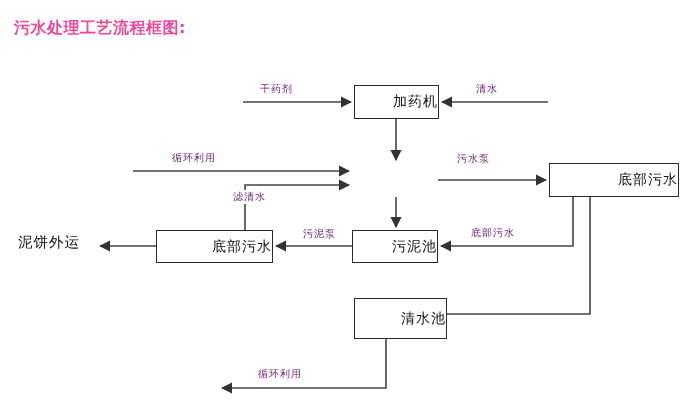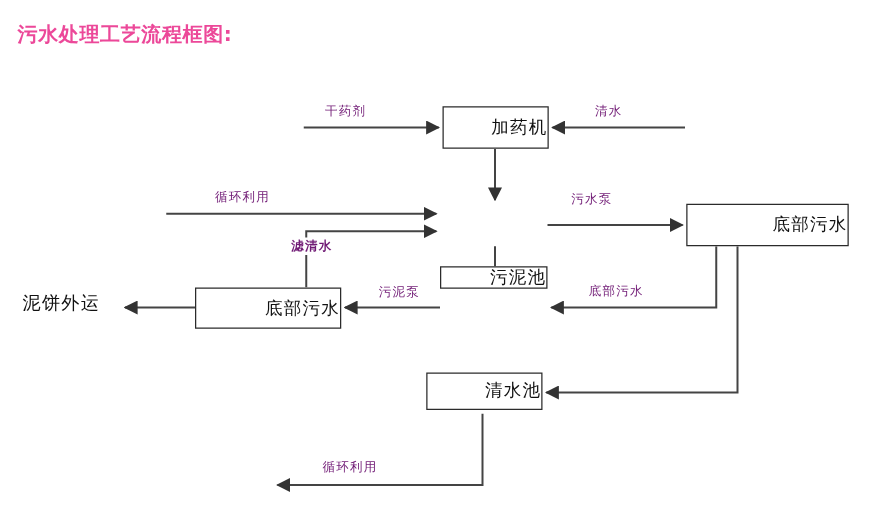--- a/index.html
+++ b/index.html
@@ -114,32 +114,32 @@
 
 
   <div class="node" style="left:549px; top:163px; width:130px; height:34px;">
     <span>底部污水</span>
   </div>
 
   <div class="node" style="left:156px; top:230px; width:117px; height:33px;">
     <span>底部污水</span>
   </div>
 
-  <div class="node" style="left:352px; top:213px; width:86px; height:18px;">
+  <div class="node" style="left:352px; top:230px; width:86px; height:33px;">
     <span>污泥池</span>
   </div>
 
-  <div class="node" style="left:341px; top:298px; width:93px; height:30px;">
+  <div class="node" style="left:354px; top:298px; width:93px; height:41px;">
     <span>清水池</span>
   </div>
 
   <div class="edge-label" style="left:258px; top:82px;">干药剂</div>
   <div class="edge-label" style="left:474px; top:82px;">清水</div>
   <div class="edge-label" style="left:170px; top:151px;">循环利用</div>
-  <div class="edge-label" style="left:231px; top:190px;font-weight:bold;">滤清水</div>
+  <div class="edge-label" style="left:231px; top:190px;">滤清水</div>
   <div class="edge-label" style="left:455px; top:152px;text-align:center;">污水泵</div>
   <div class="edge-label" style="left:301px; top:227px;">污泥泵</div>
   <div class="edge-label" style="left:469px; top:226px;">底部污水</div>
   <div class="edge-label" style="left:256px; top:367px;">循环利用</div>
 
   <div class="term-label" style="left:18px; top:233px;">泥饼外运</div>
 
 </div>
 
 </body></html>

